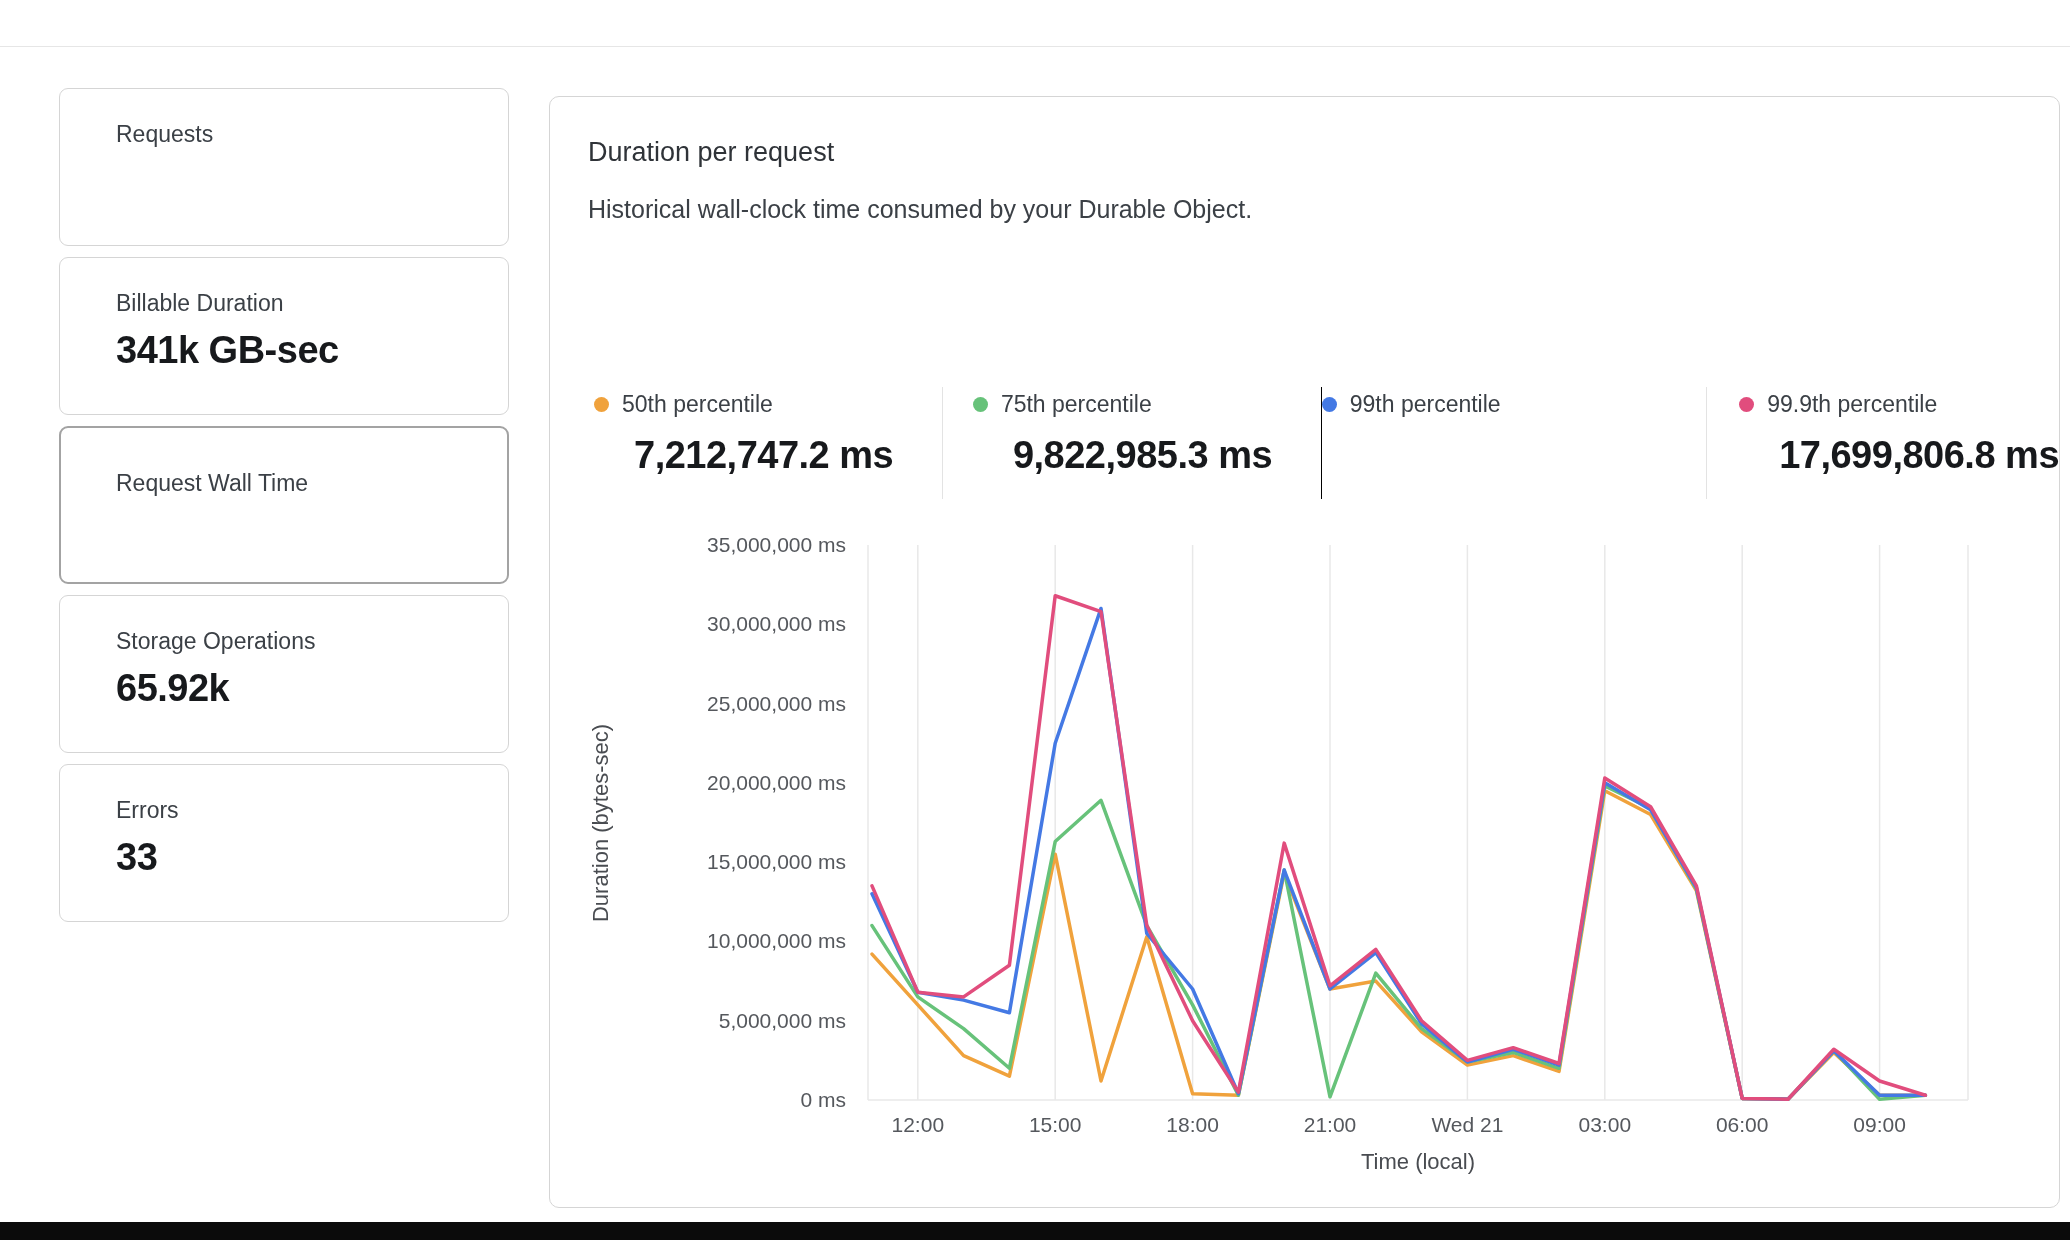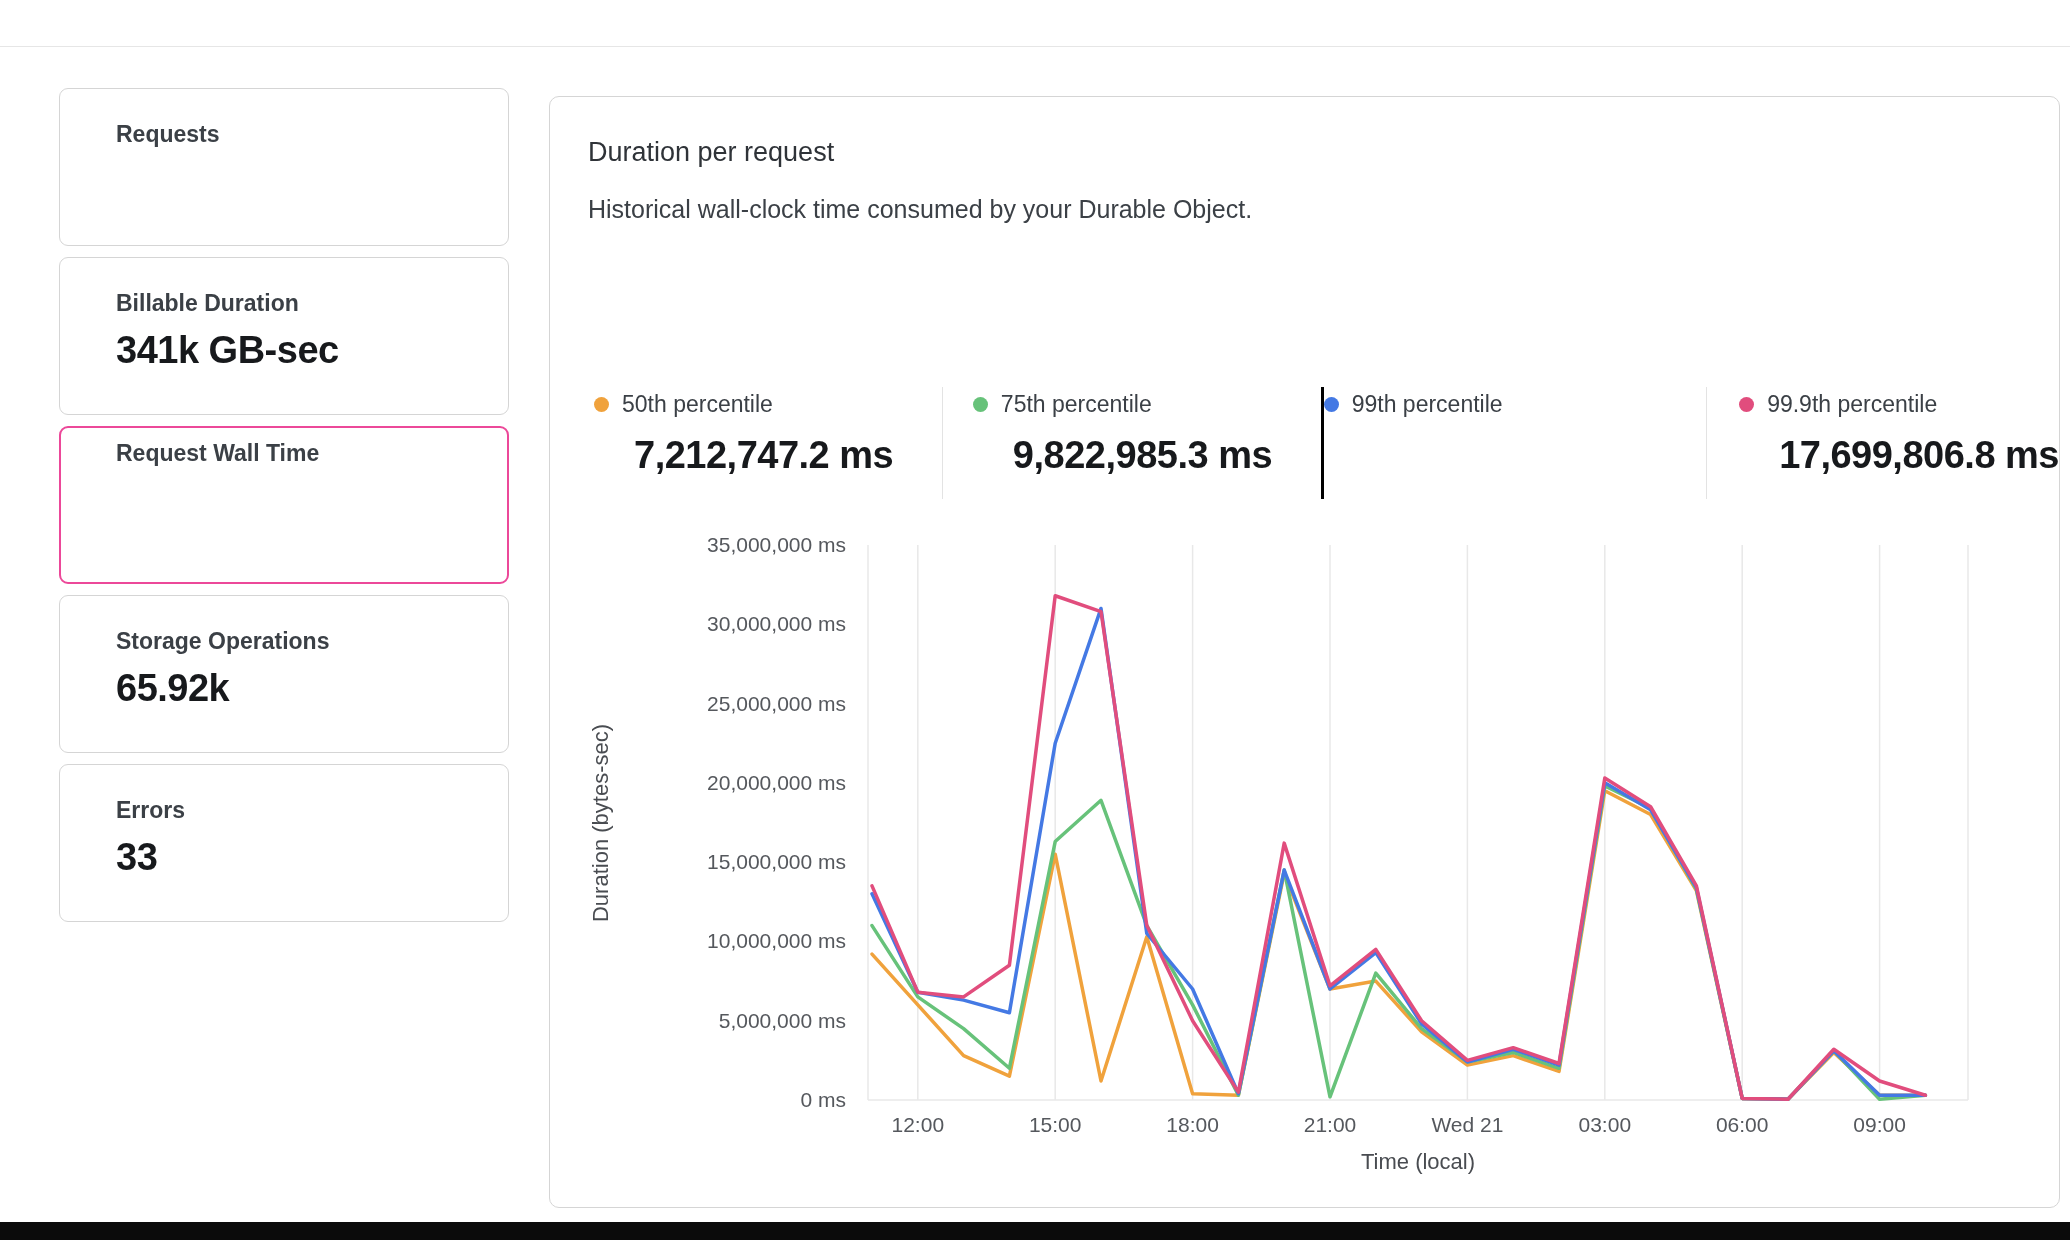--- a/index.html
+++ b/index.html
@@ -20,24 +20,24 @@
     position: absolute; left: 59px; top: 88px; width: 450px;
     display: flex; flex-direction: column; gap: 11px;
   }
   .stat-card {
     height: 158px; background: #fff;
     border: 1px solid #d5d5d5; border-radius: 9px;
     padding: 32px 20px 0 56px;
     cursor: pointer;
   }
   .stat-card.selected {
-    border: 2px solid #ec4899;
-    padding: 12px 19px 0 55px;
+    border: 2px solid #a3a3a3;
+    padding: 42px 19px 0 55px;
   }
-  .stat-label { font-size: 23px; color: #3b4046; margin-bottom: 12px; font-weight: bold; }
+  .stat-label { font-size: 23px; color: #3b4046; margin-bottom: 12px; }
   .stat-value { font-size: 38px; font-weight: 700; color: #17191c; letter-spacing: -0.5px; }
   
   .panel {
     position: absolute; left: 549px; top: 96px; width: 1511px; height: 1112px;
     background: #fff; border: 1px solid #d5d5d5; border-radius: 10px;
     overflow: hidden;
   }
   .panel-title {
     position: absolute; left: 38px; top: 40px;
     font-size: 27px; font-weight: 400; color: #2f3338;
@@ -46,21 +46,21 @@
     position: absolute; left: 38px; top: 98px;
     font-size: 25px; font-weight: 400; color: #3b4046;
   }
   .legend {
     position: absolute; left: 44px; top: 290px; right: 0;
     display: flex; align-items: flex-start; gap: 21px;
   }
   .legend-item { min-height: 112px; padding-top: 4px; cursor: pointer; }
   .legend-item.li-0 { width: 340px; }
   .legend-item.li-1 { width: 371px; border-left: 1px solid #e3e3e3; padding-left: 30px; }
-  .legend-item.li-2 { width: 379px; border-left: 3px solid #000000; }
+  .legend-item.li-2 { width: 379px; border-left: 1px solid #000000; }
   .legend-item.li-3 { flex: 1 1 auto; border-left: 1px solid #e3e3e3; padding-left: 32px; }
   .legend-head { display: flex; align-items: center; }
   .legend-dot { width: 15px; height: 15px; border-radius: 50%; margin-right: 13px; flex: 0 0 auto; }
   .legend-label { font-size: 23px; color: #3b4046; }
   .legend-value {
     margin-top: 16px; font-size: 38px; font-weight: 700; color: #17191c;
     letter-spacing: -0.5px; white-space: nowrap; margin-left: 40px;
   }
   
   .chart-wrap { position: absolute; left: 31px; top: 424px; width: 1410px; height: 660px; }

